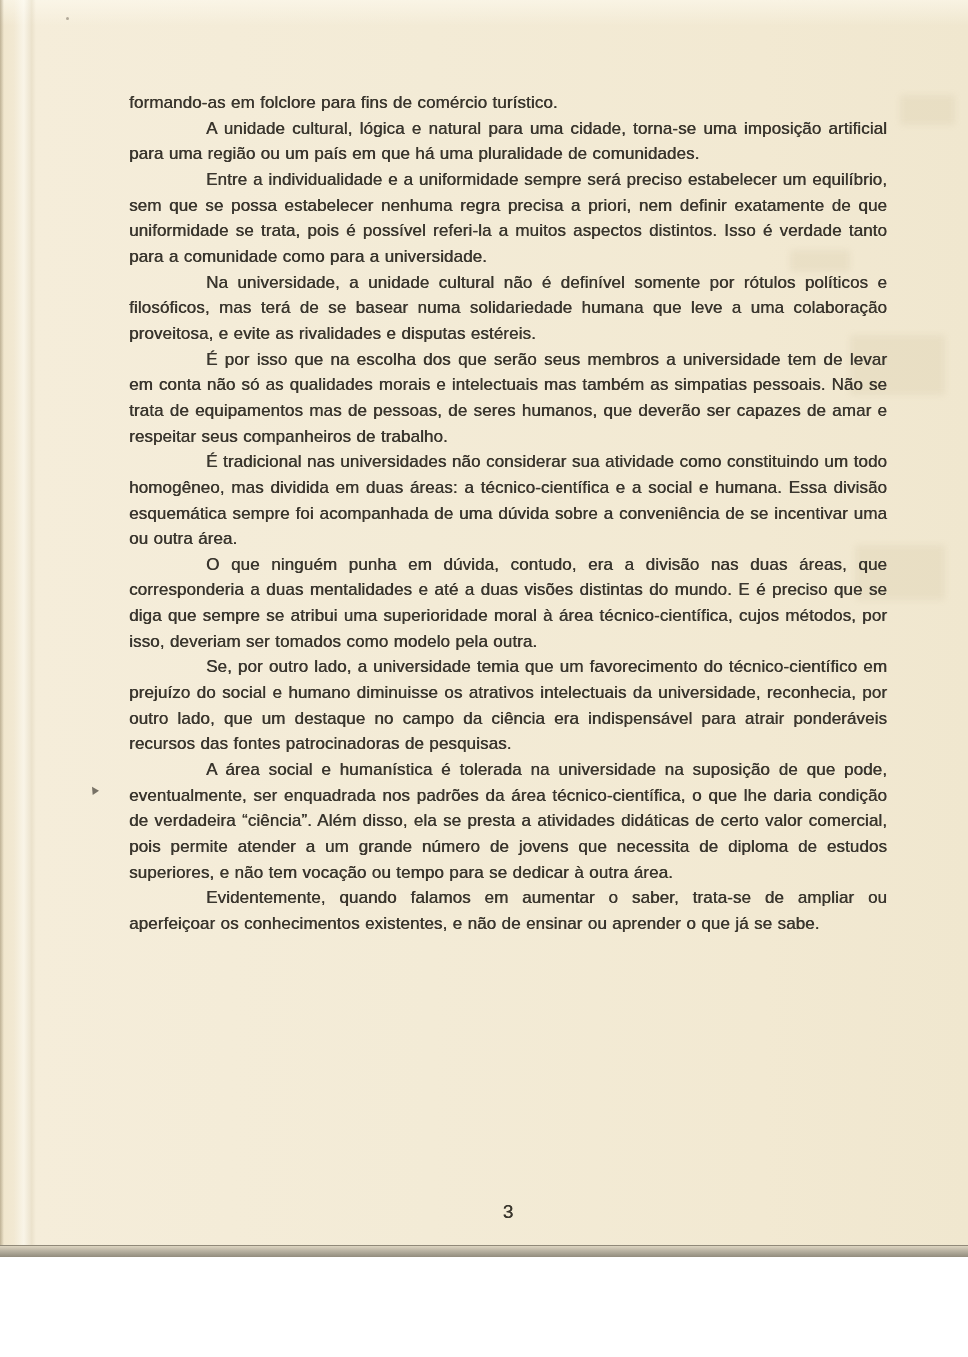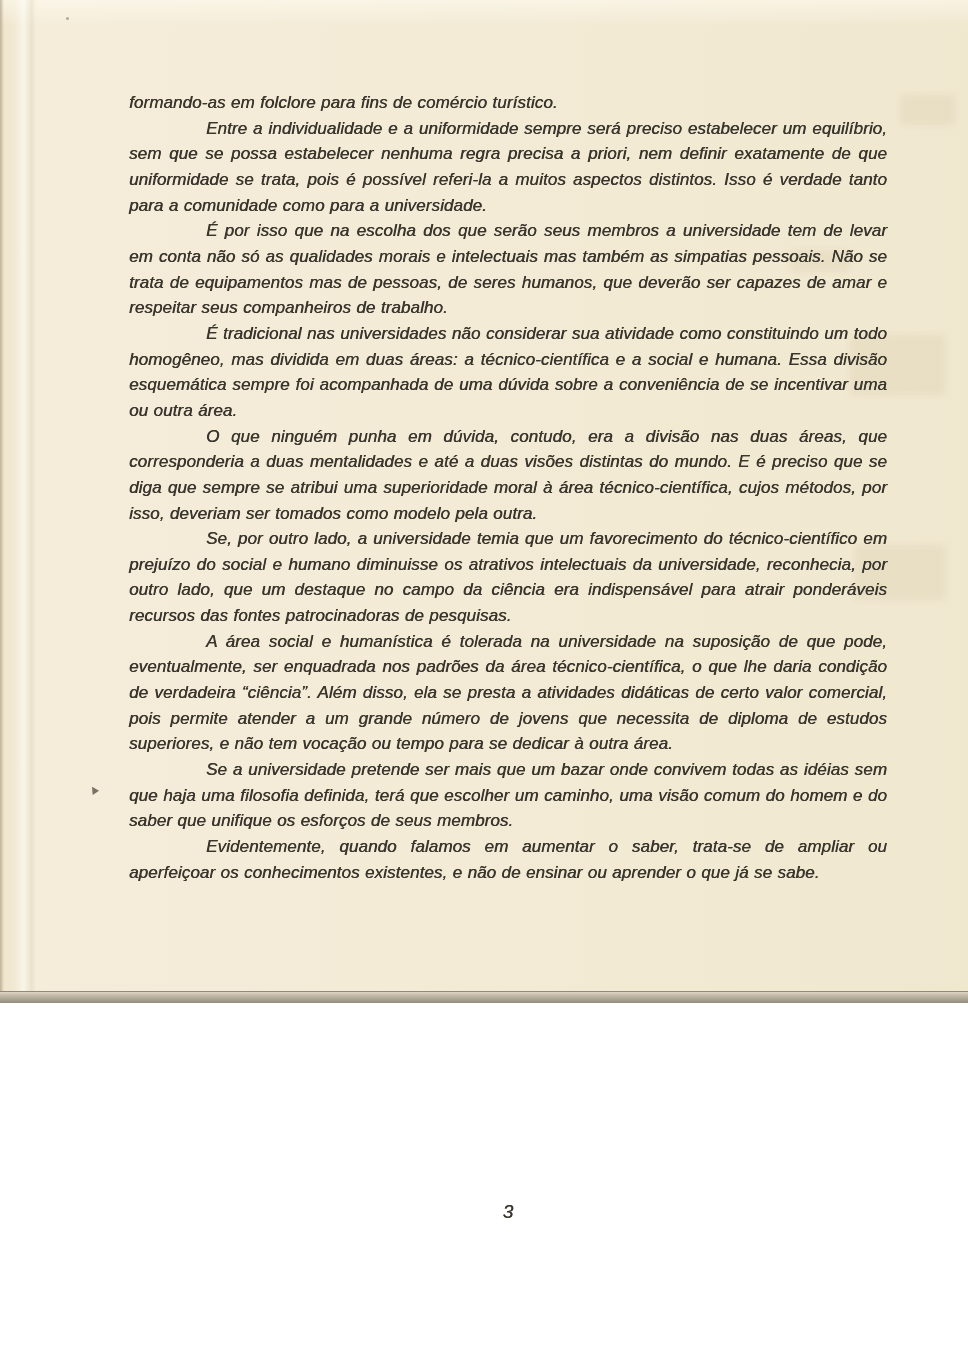--- a/index.html
+++ b/index.html
@@ -8,25 +8,24 @@
     width: 968px;
     height: 1357px;
     overflow: hidden;
     font-family: "Liberation Sans", sans-serif;
   }
 
   .page {
     position: absolute;
     inset: 0;
     width: 968px;
-    height: 1003px;
+    height: 1257px;
     background:
       linear-gradient(180deg, rgba(255,252,242,0.55) 0px, rgba(255,252,242,0) 26px),
       linear-gradient(90deg, #efe5cc 0px, #f5edda 30px, #f3ebd6 430px, #f2e9d2 760px, #f0e7cf 968px);
-    font-style: italic;
   }
 
   
   .fold-crease {
     position: absolute;
     left: 14px;
     top: 0;
     width: 22px;
     height: 100%;
     background: linear-gradient(90deg,
@@ -140,26 +139,27 @@
   <div class="ghost g1"></div>
   <div class="ghost g2"></div>
   <div class="ghost g3"></div>
   <div class="ghost g4"></div>
 
   <div class="speck"></div>
   <div class="speck2"></div>
 
   <main class="text-block">
     <p class="continuation">formando-as em folclore para fins de comércio turístico.</p>
+    <p>A unidade cultural, lógica e natural para uma cidade, torna-se uma imposição artificial para uma região ou um país em que há uma pluralidade de comunidades.</p>
     <p>Entre a individualidade e a uniformidade sempre será preciso estabelecer um equilíbrio, sem que se possa estabelecer nenhuma regra precisa a priori, nem definir exatamente de que uniformidade se trata, pois é possível referi-la a muitos aspectos distintos. Isso é verdade tanto para a comunidade como para a universidade.</p>
+    <p>Na universidade, a unidade cultural não é definível somente por rótulos políticos e filosóficos, mas terá de se basear numa solidariedade humana que leve a uma colaboração proveitosa, e evite as rivalidades e disputas estéreis.</p>
     <p>É por isso que na escolha dos que serão seus membros a universidade tem de levar em conta não só as qualidades morais e intelectuais mas também as simpatias pessoais. Não se trata de equipamentos mas de pessoas, de seres humanos, que deverão ser capazes de amar e respeitar seus companheiros de trabalho.</p>
     <p>É tradicional nas universidades não considerar sua atividade como constituindo um todo homogêneo, mas dividida em duas áreas: a técnico-científica e a social e humana. Essa divisão esquemática sempre foi acompanhada de uma dúvida sobre a conveniência de se incentivar uma ou outra área.</p>
     <p>O que ninguém punha em dúvida, contudo, era a divisão nas duas áreas, que corresponderia a duas mentalidades e até a duas visões distintas do mundo. E é preciso que se diga que sempre se atribui uma superioridade moral à área técnico-científica, cujos métodos, por isso, deveriam ser tomados como modelo pela outra.</p>
     <p>Se, por outro lado, a universidade temia que um favorecimento do técnico-científico em prejuízo do social e humano diminuisse os atrativos intelectuais da universidade, reconhecia, por outro lado, que um destaque no campo da ciência era indispensável para atrair ponderáveis recursos das fontes patrocinadoras de pesquisas.</p>
     <p>A área social e humanística é tolerada na universidade na suposição de que pode, eventualmente, ser enquadrada nos padrões da área técnico-científica, o que lhe daria condição de verdadeira “ciência”. Além disso, ela se presta a atividades didáticas de certo valor comercial, pois permite atender a um grande número de jovens que necessita de diploma de estudos superiores, e não tem vocação ou tempo para se dedicar à outra área.</p>
-    <p>Se a universidade pretende ser mais que um bazar onde convivem todas as idéias sem que haja uma filosofia definida, terá que escolher um caminho, uma visão comum do homem e do saber que unifique os esforços de seus membros.</p>
     <p>Evidentemente, quando falamos em aumentar o saber, trata-se de ampliar ou aperfeiçoar os conhecimentos existentes, e não de ensinar ou aprender o que já se sabe.</p>
   </main>
 
   <div class="page-number">3</div>
 
   <div class="bottom-edge"></div>
 </div>
 
 </body></html>

